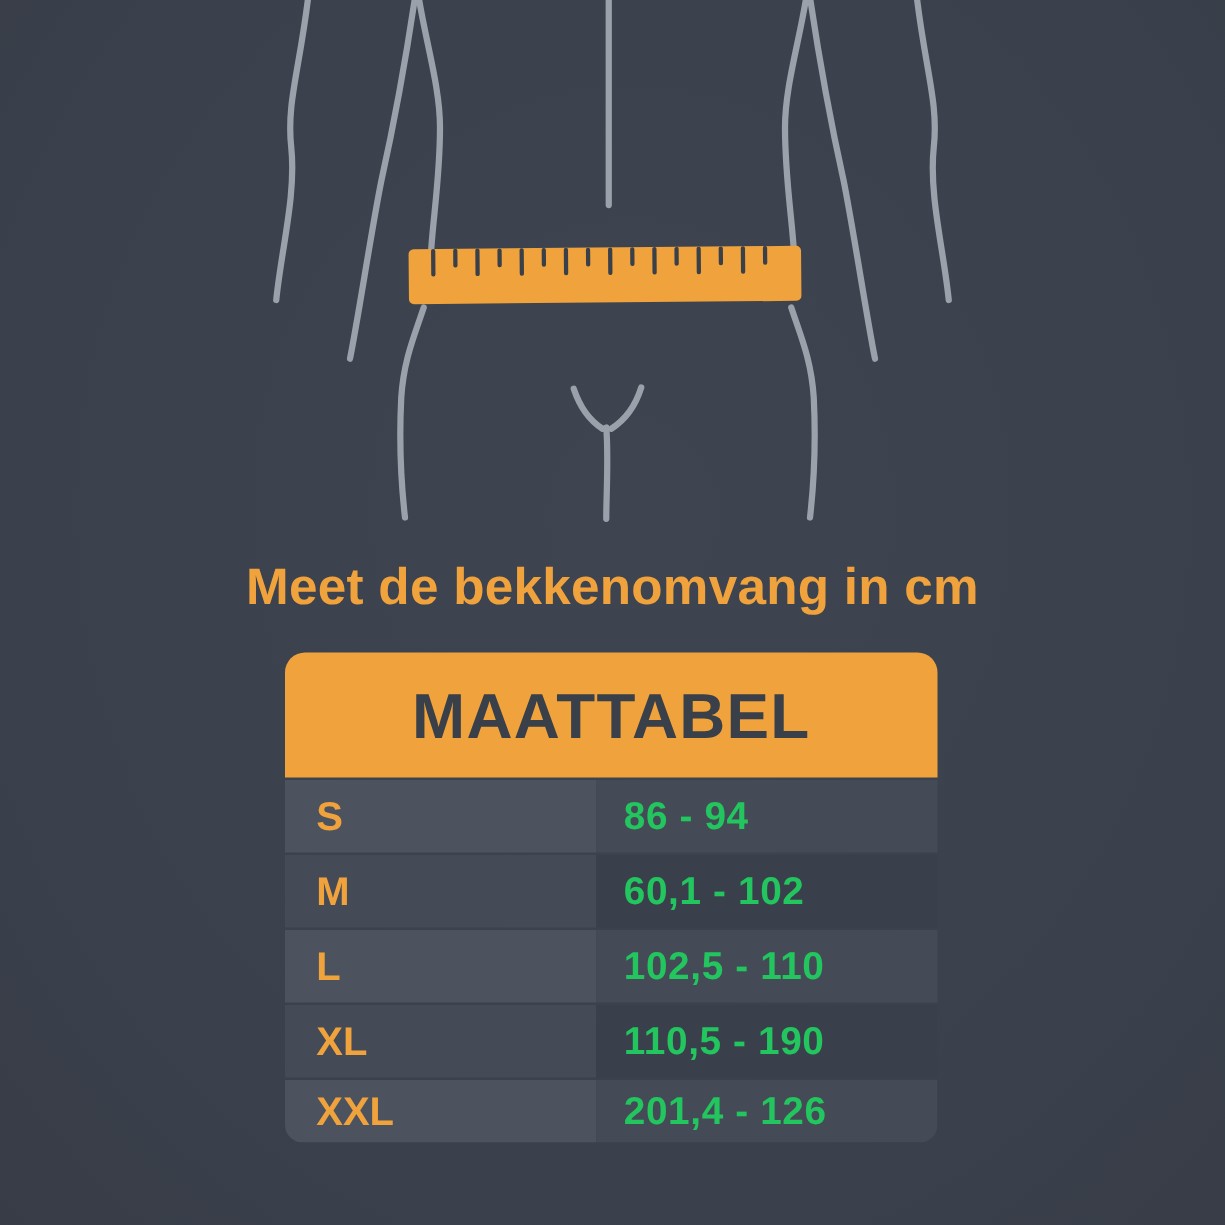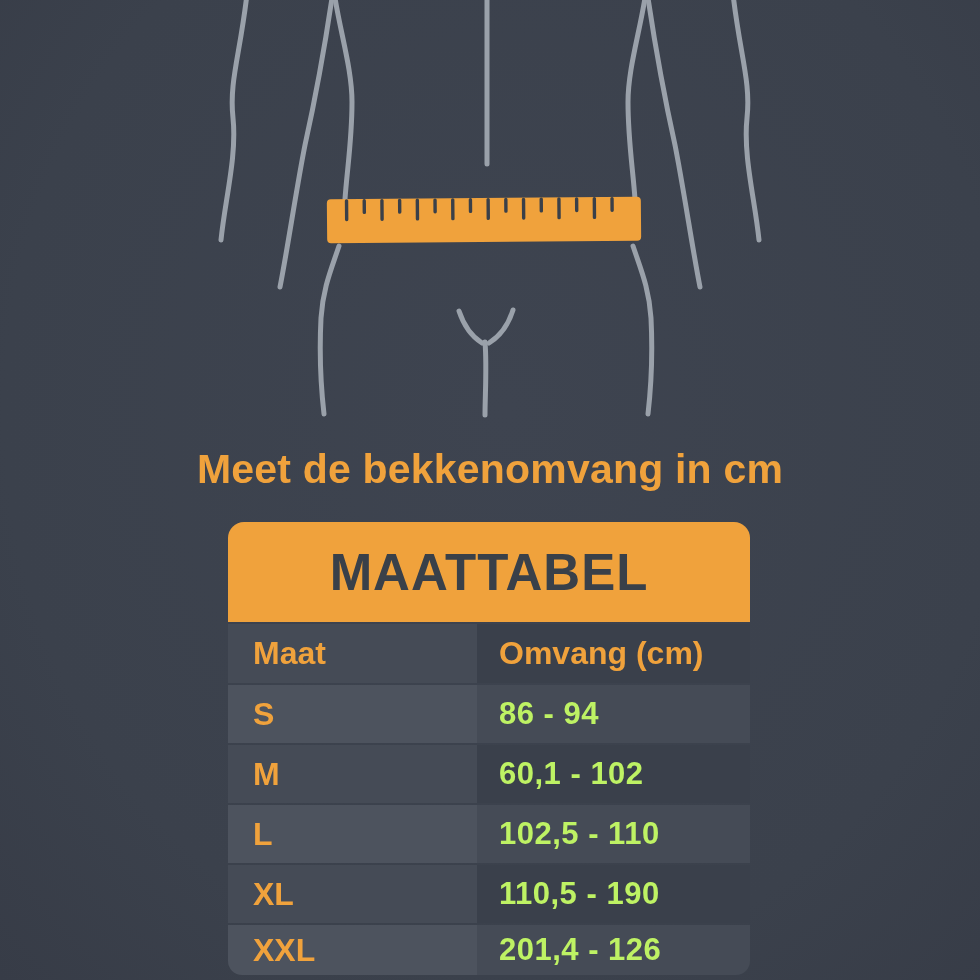--- a/index.html
+++ b/index.html
@@ -29,21 +29,21 @@
   .trow.header{height:59px;}
   .trow.last{height:50px;border-radius:0 0 14px 14px;overflow:hidden;}
   .cell{display:flex;align-items:center;box-sizing:border-box;}
   .c-maat{width:249px;padding-left:25px;}
   .c-omvang{flex:1;padding-left:22px;}
   .r-dark  .c-maat{background:#454b56;}
   .r-dark  .c-omvang{background:#3a404b;}
   .r-light .c-maat{background:#4d535e;}
   .r-light .c-omvang{background:#454b56;}
   .orange-label{color:#f0a23c;font-weight:bold;font-size:32px;}
-  .value-label{color:#bef264;font-weight:bold;font-size:31px;letter-spacing:0.5px;}
+  .value-label{color:#22c55e;font-weight:bold;font-size:31px;letter-spacing:0.5px;}
 </style>
 </head>
 <body>
 
 <div class="stage">
 
   <svg class="figure-svg" width="980" height="446" viewBox="0 0 980 446">
     <g stroke="#9aa1aa" stroke-width="5" fill="none" stroke-linecap="round">
       <path d="M 247,-6 C 240,55 229,82 233,118 C 237,156 225,200 221,240"></path>
       <path d="M 332,-2 C 325,45 315,100 305,145 C 297,185 287,252 280,287"></path>
@@ -79,24 +79,20 @@
           <rect x="610.5" y="198" width="3.4" height="15" rx="1.6"></rect>
         </g>
     </g>
   </svg>
 
   <div class="heading">Meet de bekkenomvang in cm</div>
 
   <div class="size-table">
     <div class="table-title">MAATTABEL</div>
 
-    <div class="trow header r-dark">
-      <div class="cell c-maat orange-label">Maat</div>
-      <div class="cell c-omvang orange-label">Omvang (cm)</div>
-    </div>
 
     <div class="trow r-light">
       <div class="cell c-maat orange-label">S</div>
       <div class="cell c-omvang value-label">86 - 94</div>
     </div>
 
     <div class="trow r-dark">
       <div class="cell c-maat orange-label">M</div>
       <div class="cell c-omvang value-label">60,1 - 102</div>
     </div>

